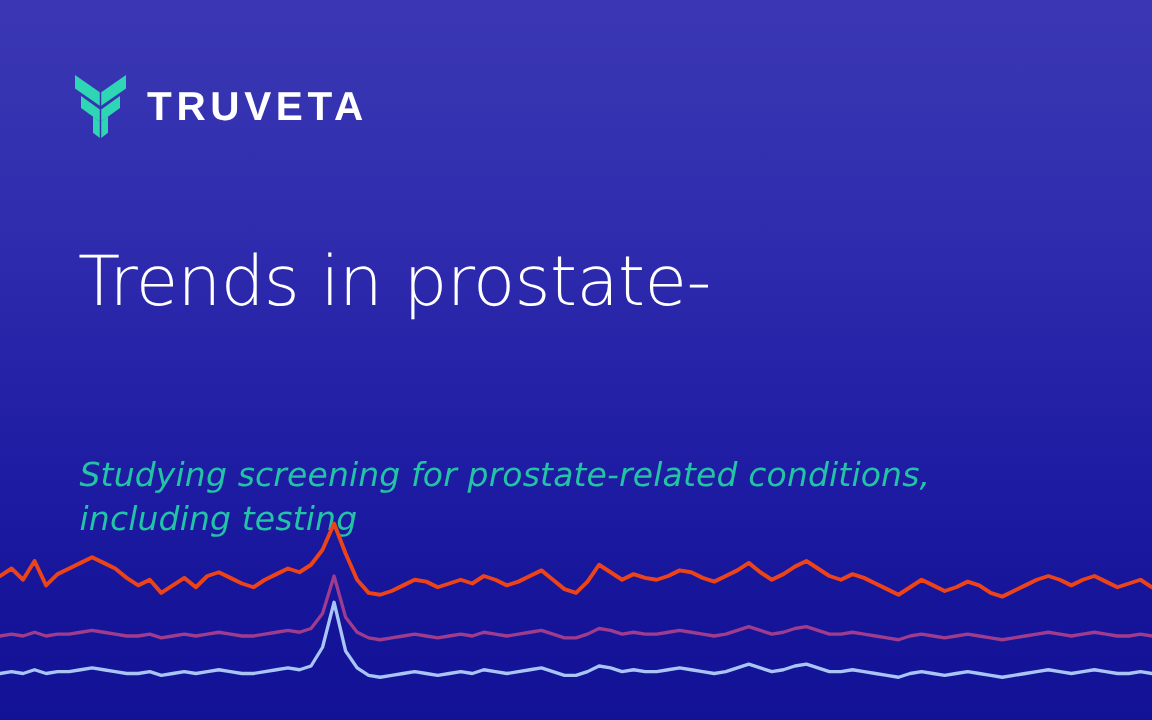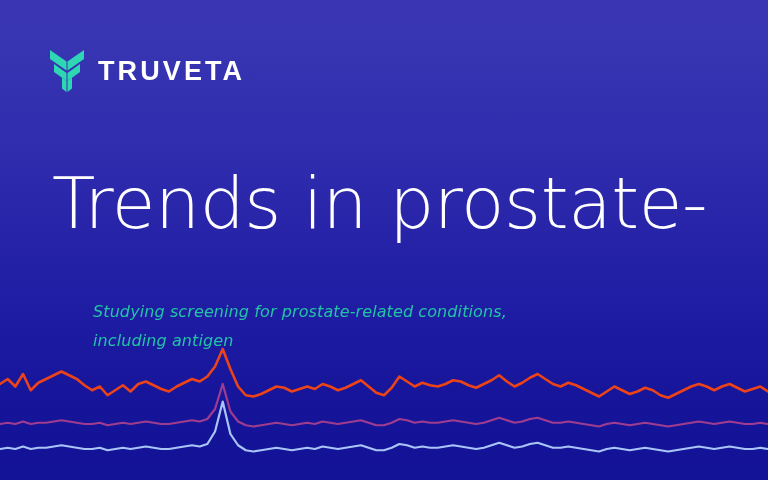--- a/index.html
+++ b/index.html
@@ -58,43 +58,42 @@
 
   
   #headline {
     position: absolute;
     left: 52px;
     top: 122px;
     width: 680px;
     color: #ffffff;
     font-family: "DejaVu Sans", sans-serif;
     font-weight: 300;
-    font-size: 71px;
+    font-size: 46px;
     line-height: 68px;
     letter-spacing: -0.4px;
   }
   #headline .hl-line {
     display: block;
     white-space: nowrap;
   }
 
   
   #subtitle {
     position: absolute;
     left: 53px;
     top: 281px;
     width: 640px;
     color: #23c3a6;
     font-family: "DejaVu Sans", sans-serif;
     font-style: italic;
     font-weight: 400;
-    font-size: 16px;
+    font-size: 22px;
     line-height: 29px;
     letter-spacing: 0.1px;
-    margin-left: 40px;
   }
   #subtitle .sub-line {
     display: block;
     white-space: nowrap;
   }
 
   
   #chart-band {
     position: absolute;
     left: 0;
@@ -126,21 +125,21 @@
     </svg>
     <div id="logo-wordmark">TRUVETA</div>
   </div>
 
   <h1 id="headline">
     <span class="hl-line">Trends in prostate-</span>
   </h1>
 
   <p id="subtitle">
     <span class="sub-line">Studying screening for prostate-related conditions,</span>
-    <span class="sub-line">including antigen</span>
+    <span class="sub-line">including testing</span>
   </p>
 
   <div id="chart-band">
     <svg id="chart-svg" viewBox="0 0 768 135" preserveAspectRatio="none" aria-hidden="true">
       <g id="chart-series-group">
           <path d="M0.00 39.00 L7.68 34.00 L15.36 41.50 L23.04 29.00 L30.72 45.25 L38.40 37.75 L46.08 34.00 L53.76 30.25 L61.44 26.50 L69.12 30.25 L76.80 34.00 L84.48 40.25 L92.16 45.25 L99.84 41.50 L107.52 50.25 L115.20 45.25 L122.88 40.25 L130.56 46.50 L138.24 39.00 L145.92 36.50 L153.60 40.25 L161.28 44.00 L168.96 46.50 L176.64 41.50 L184.32 37.75 L192.00 34.00 L199.68 36.50 L207.36 31.50 L215.04 21.50 L222.72 4.00 L230.40 24.00 L238.08 41.50 L245.76 50.25 L253.44 51.50 L261.12 49.00 L268.80 45.25 L276.48 41.50 L284.16 42.75 L291.84 46.50 L299.52 44.00 L307.20 41.50 L314.88 44.00 L322.56 39.00 L330.24 41.50 L337.92 45.25 L345.60 42.75 L353.28 39.00 L360.96 35.25 L368.64 41.50 L376.32 47.75 L384.00 50.25 L391.68 42.75 L399.36 31.50 L407.04 36.50 L414.72 41.50 L422.40 37.75 L430.08 40.25 L437.76 41.50 L445.44 39.00 L453.12 35.25 L460.80 36.50 L468.48 40.25 L476.16 42.75 L483.84 39.00 L491.52 35.25 L499.20 30.25 L506.88 36.50 L514.56 41.50 L522.24 37.75 L529.92 32.75 L537.60 29.00 L545.28 34.00 L552.96 39.00 L560.64 41.50 L568.32 37.75 L576.00 40.25 L583.68 44.00 L591.36 47.75 L599.04 51.50 L606.72 46.50 L614.40 41.50 L622.08 45.25 L629.76 49.00 L637.44 46.50 L645.12 42.75 L652.80 45.25 L660.48 50.25 L668.16 52.75 L675.84 49.00 L683.52 45.25 L691.20 41.50 L698.88 39.00 L706.56 41.50 L714.24 45.25 L721.92 41.50 L729.60 39.00 L737.28 42.75 L744.96 46.50 L752.64 44.00 L760.32 41.50 L768.00 46.50" fill="none" stroke="#ec4418" stroke-width="2.6" stroke-linejoin="round" stroke-linecap="round" vector-effect="non-scaling-stroke"></path>
           <path d="M0.00 79.00 L7.68 77.75 L15.36 79.00 L23.04 76.50 L30.72 79.00 L38.40 77.75 L46.08 77.75 L53.76 76.50 L61.44 75.25 L69.12 76.50 L76.80 77.75 L84.48 79.00 L92.16 79.00 L99.84 77.75 L107.52 80.25 L115.20 79.00 L122.88 77.75 L130.56 79.00 L138.24 77.75 L145.92 76.50 L153.60 77.75 L161.28 79.00 L168.96 79.00 L176.64 77.75 L184.32 76.50 L192.00 75.25 L199.68 76.50 L207.36 74.00 L215.04 64.00 L222.72 39.00 L230.40 66.50 L238.08 76.50 L245.76 80.25 L253.44 81.50 L261.12 80.25 L268.80 79.00 L276.48 77.75 L284.16 79.00 L291.84 80.25 L299.52 79.00 L307.20 77.75 L314.88 79.00 L322.56 76.50 L330.24 77.75 L337.92 79.00 L345.60 77.75 L353.28 76.50 L360.96 75.25 L368.64 77.75 L376.32 80.25 L384.00 80.25 L391.68 77.75 L399.36 74.00 L407.04 75.25 L414.72 77.75 L422.40 76.50 L430.08 77.75 L437.76 77.75 L445.44 76.50 L453.12 75.25 L460.80 76.50 L468.48 77.75 L476.16 79.00 L483.84 77.75 L491.52 75.25 L499.20 72.75 L506.88 75.25 L514.56 77.75 L522.24 76.50 L529.92 74.00 L537.60 72.75 L545.28 75.25 L552.96 77.75 L560.64 77.75 L568.32 76.50 L576.00 77.75 L583.68 79.00 L591.36 80.25 L599.04 81.50 L606.72 79.00 L614.40 77.75 L622.08 79.00 L629.76 80.25 L637.44 79.00 L645.12 77.75 L652.80 79.00 L660.48 80.25 L668.16 81.50 L675.84 80.25 L683.52 79.00 L691.20 77.75 L698.88 76.50 L706.56 77.75 L714.24 79.00 L721.92 77.75 L729.60 76.50 L737.28 77.75 L744.96 79.00 L752.64 79.00 L760.32 77.75 L768.00 79.00" fill="none" stroke="#a03c8e" stroke-width="2.2" stroke-linejoin="round" stroke-linecap="round" vector-effect="non-scaling-stroke"></path>
           <path d="M0.00 104.00 L7.68 102.75 L15.36 104.00 L23.04 101.50 L30.72 104.00 L38.40 102.75 L46.08 102.75 L53.76 101.50 L61.44 100.25 L69.12 101.50 L76.80 102.75 L84.48 104.00 L92.16 104.00 L99.84 102.75 L107.52 105.25 L115.20 104.00 L122.88 102.75 L130.56 104.00 L138.24 102.75 L145.92 101.50 L153.60 102.75 L161.28 104.00 L168.96 104.00 L176.64 102.75 L184.32 101.50 L192.00 100.25 L199.68 101.50 L207.36 99.00 L215.04 86.50 L222.72 56.50 L230.40 89.00 L238.08 100.25 L245.76 105.25 L253.44 106.50 L261.12 105.25 L268.80 104.00 L276.48 102.75 L284.16 104.00 L291.84 105.25 L299.52 104.00 L307.20 102.75 L314.88 104.00 L322.56 101.50 L330.24 102.75 L337.92 104.00 L345.60 102.75 L353.28 101.50 L360.96 100.25 L368.64 102.75 L376.32 105.25 L384.00 105.25 L391.68 102.75 L399.36 99.00 L407.04 100.25 L414.72 102.75 L422.40 101.50 L430.08 102.75 L437.76 102.75 L445.44 101.50 L453.12 100.25 L460.80 101.50 L468.48 102.75 L476.16 104.00 L483.84 102.75 L491.52 100.25 L499.20 97.75 L506.88 100.25 L514.56 102.75 L522.24 101.50 L529.92 99.00 L537.60 97.75 L545.28 100.25 L552.96 102.75 L560.64 102.75 L568.32 101.50 L576.00 102.75 L583.68 104.00 L591.36 105.25 L599.04 106.50 L606.72 104.00 L614.40 102.75 L622.08 104.00 L629.76 105.25 L637.44 104.00 L645.12 102.75 L652.80 104.00 L660.48 105.25 L668.16 106.50 L675.84 105.25 L683.52 104.00 L691.20 102.75 L698.88 101.50 L706.56 102.75 L714.24 104.00 L721.92 102.75 L729.60 101.50 L737.28 102.75 L744.96 104.00 L752.64 104.00 L760.32 102.75 L768.00 104.00" fill="none" stroke="#a9c5f6" stroke-width="2.2" stroke-linejoin="round" stroke-linecap="round" vector-effect="non-scaling-stroke"></path>
         </g>
     </svg>

